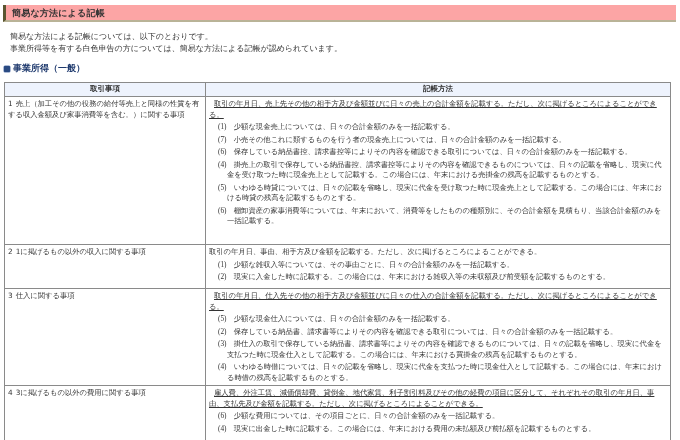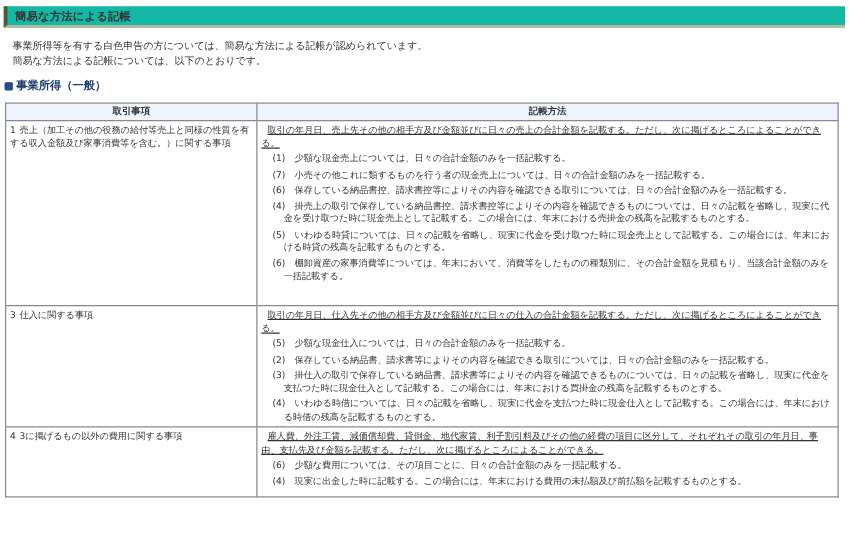--- a/index.html
+++ b/index.html
@@ -4,21 +4,21 @@
 <style>
   html, body { margin: 0; padding: 0; background: #ffffff; }
   body {
     width: 680px; height: 440px; overflow: hidden;
     font-family: "DejaVu Sans", "Liberation Sans", sans-serif;
     color: #333333;
   }
   .page { position: relative; width: 680px; }
   .heading-bar {
     position: absolute; left: 3px; top: 5px; width: 673px; height: 17px;
-    background: #14b8a6; border-left: 3px solid #5a5530;
+    background: #fca5a5; border-left: 3px solid #5a5530;
     border-bottom: 2px solid #b9b397; box-sizing: border-box;
   }
   .heading-bar span {
     position: absolute; left: 6px; top: 2px; font-size: 9px; font-weight: bold; color: #333;
     letter-spacing: 0.2px;
   }
   .intro {
     position: absolute; left: 10px; top: 31px; font-size: 8px; line-height: 12px; color: #333;
   }
   .section-title {
@@ -37,34 +37,34 @@
   table.main th, table.main td {
     border: 1px solid #8a8a8a; vertical-align: top; padding: 2px 3px; margin-left: 32px;
   }
   table.main th {
     background: #eef3fd; font-weight: bold; text-align: center; height: 11px; padding: 1px 3px;
     font-size: 7.5px;
   }
   col.c1 { width: 201px; }
   col.c2 { width: 465px; }
   .lead { text-indent: 5px; text-decoration: underline; }
-  .item { padding-left: 12px; text-indent: -9px; margin-left: 6px; margin-top: 2px; }
+  .item { padding-left: 12px; text-indent: -9px; margin-left: 6px; margin-top: 2px; font-family: Liberation Serif, serif; }
   .cat-num { margin-right: 3px; }
 </style>
 </head>
 <body>
 
 <div class="page">
   <div class="heading-bar">
     <span>簡易な方法による記帳</span>
   </div>
 
   <div class="intro">
+    <div>簡易な方法による記帳については、以下のとおりです。</div>
     <div>事業所得等を有する白色申告の方については、簡易な方法による記帳が認められています。</div>
-    <div>簡易な方法による記帳については、以下のとおりです。</div>
   </div>
 
   <div class="section-title">
     <span class="bullet-icon"></span>
     <span>事業所得（一般）</span>
   </div>
 
   <table class="main">
     <colgroup>
         <col class="c1">
@@ -86,20 +86,30 @@
           <div class="lead">取引の年月日、売上先その他の相手方及び金額並びに日々の売上の合計金額を記載する。ただし、次に掲げるところによることができる。</div>
           <div class="item">(1)　少額な現金売上については、日々の合計金額のみを一括記載する。</div>
           <div class="item">(7)　小売その他これに類するものを行う者の現金売上については、日々の合計金額のみを一括記載する。</div>
           <div class="item">(6)　保存している納品書控、請求書控等によりその内容を確認できる取引については、日々の合計金額のみを一括記載する。</div>
           <div class="item">(4)　掛売上の取引で保存している納品書控、請求書控等によりその内容を確認できるものについては、日々の記載を省略し、現実に代金を受け取つた時に現金売上として記載する。この場合には、年末における売掛金の残高を記載するものとする。</div>
           <div class="item">(5)　いわゆる時貸については、日々の記載を省略し、現実に代金を受け取つた時に現金売上として記載する。この場合には、年末における時貸の残高を記載するものとする。</div>
           <div class="item">(6)　棚卸資産の家事消費等については、年末において、消費等をしたものの種類別に、その合計金額を見積もり、当該合計金額のみを一括記載する。</div>
         </td>
       </tr>
 
+      <tr style="height:44px">
+        <td>
+          <span class="cat-num">2</span><span>1に掲げるもの以外の収入に関する事項</span>
+        </td>
+        <td>
+          <div>取引の年月日、事由、相手方及び金額を記載する。ただし、次に掲げるところによることができる。</div>
+          <div class="item">(1)　少額な雑収入等については、その事由ごとに、日々の合計金額のみを一括記載する。</div>
+          <div class="item">(2)　現実に入金した時に記載する。この場合には、年末における雑収入等の未収額及び前受額を記載するものとする。</div>
+        </td>
+      </tr>
 
       <tr style="height:96px">
         <td>
           <span class="cat-num">3</span><span>仕入に関する事項</span>
         </td>
         <td>
           <div class="lead">取引の年月日、仕入先その他の相手方及び金額並びに日々の仕入の合計金額を記載する。ただし、次に掲げるところによることができる。</div>
           <div class="item">(5)　少額な現金仕入については、日々の合計金額のみを一括記載する。</div>
           <div class="item">(2)　保存している納品書、請求書等によりその内容を確認できる取引については、日々の合計金額のみを一括記載する。</div>
           <div class="item">(3)　掛仕入の取引で保存している納品書、請求書等によりその内容を確認できるものについては、日々の記載を省略し、現実に代金を支払つた時に現金仕入として記載する。この場合には、年末における買掛金の残高を記載するものとする。</div>

